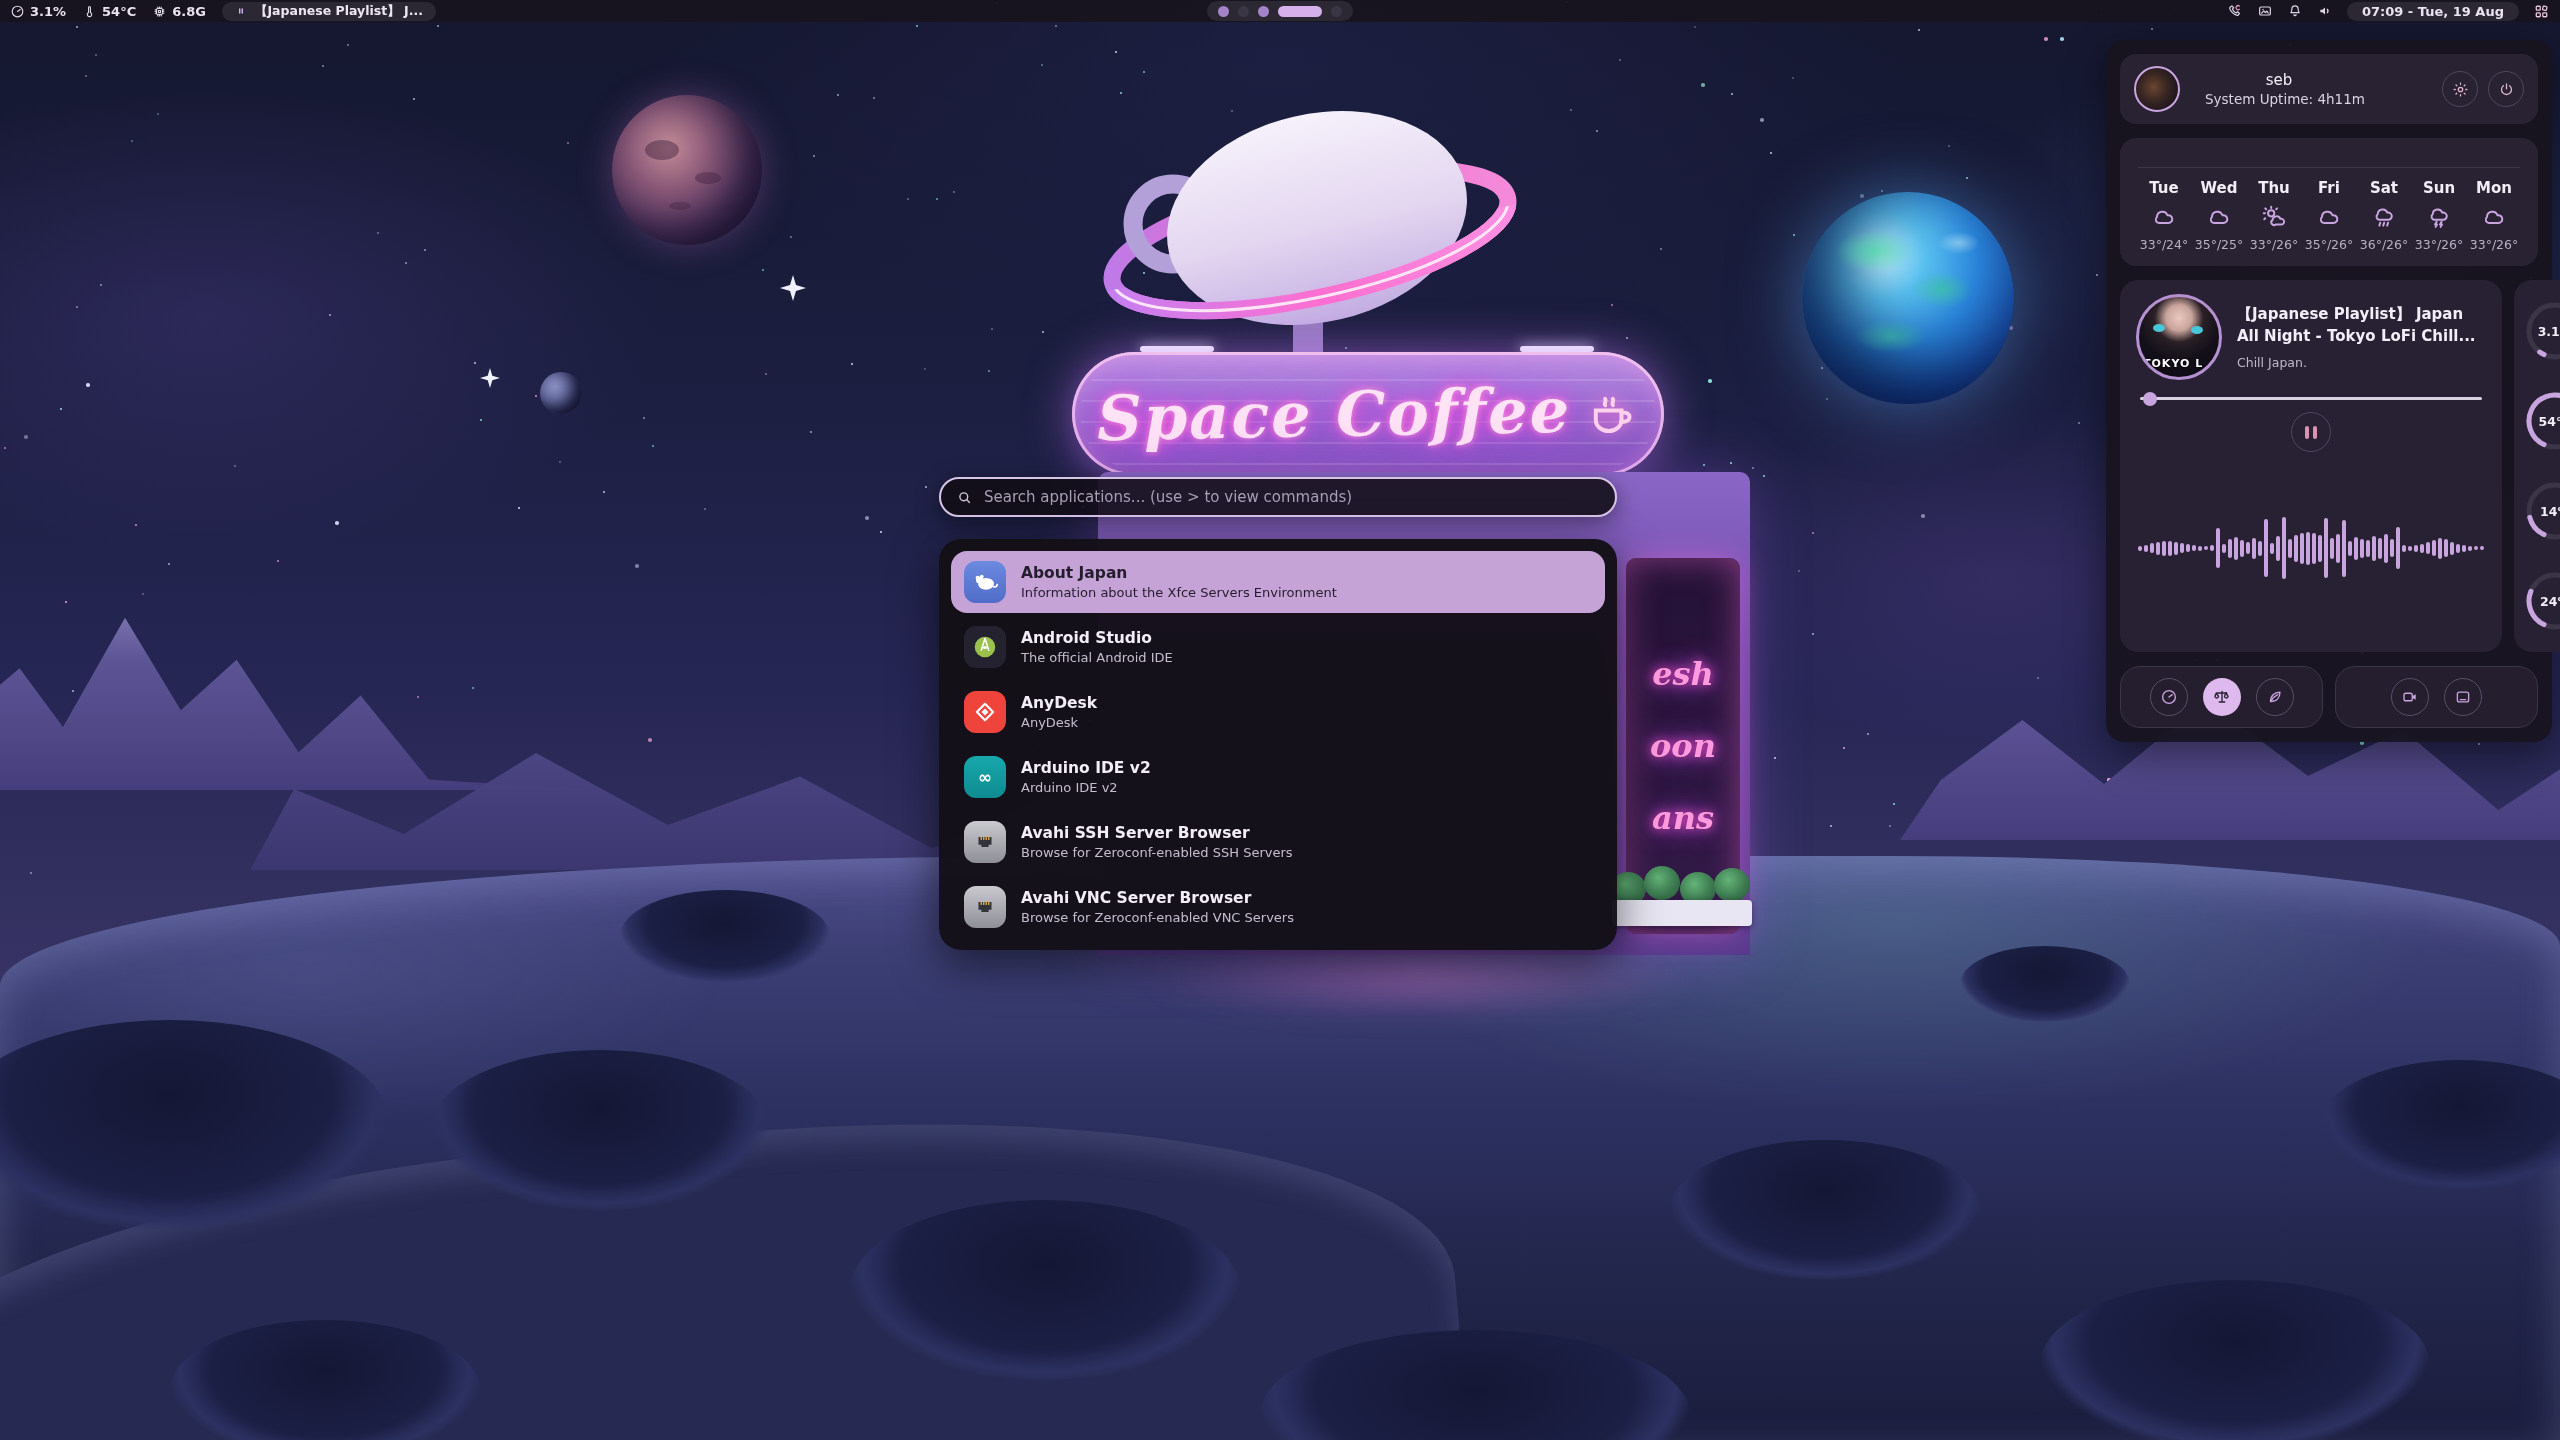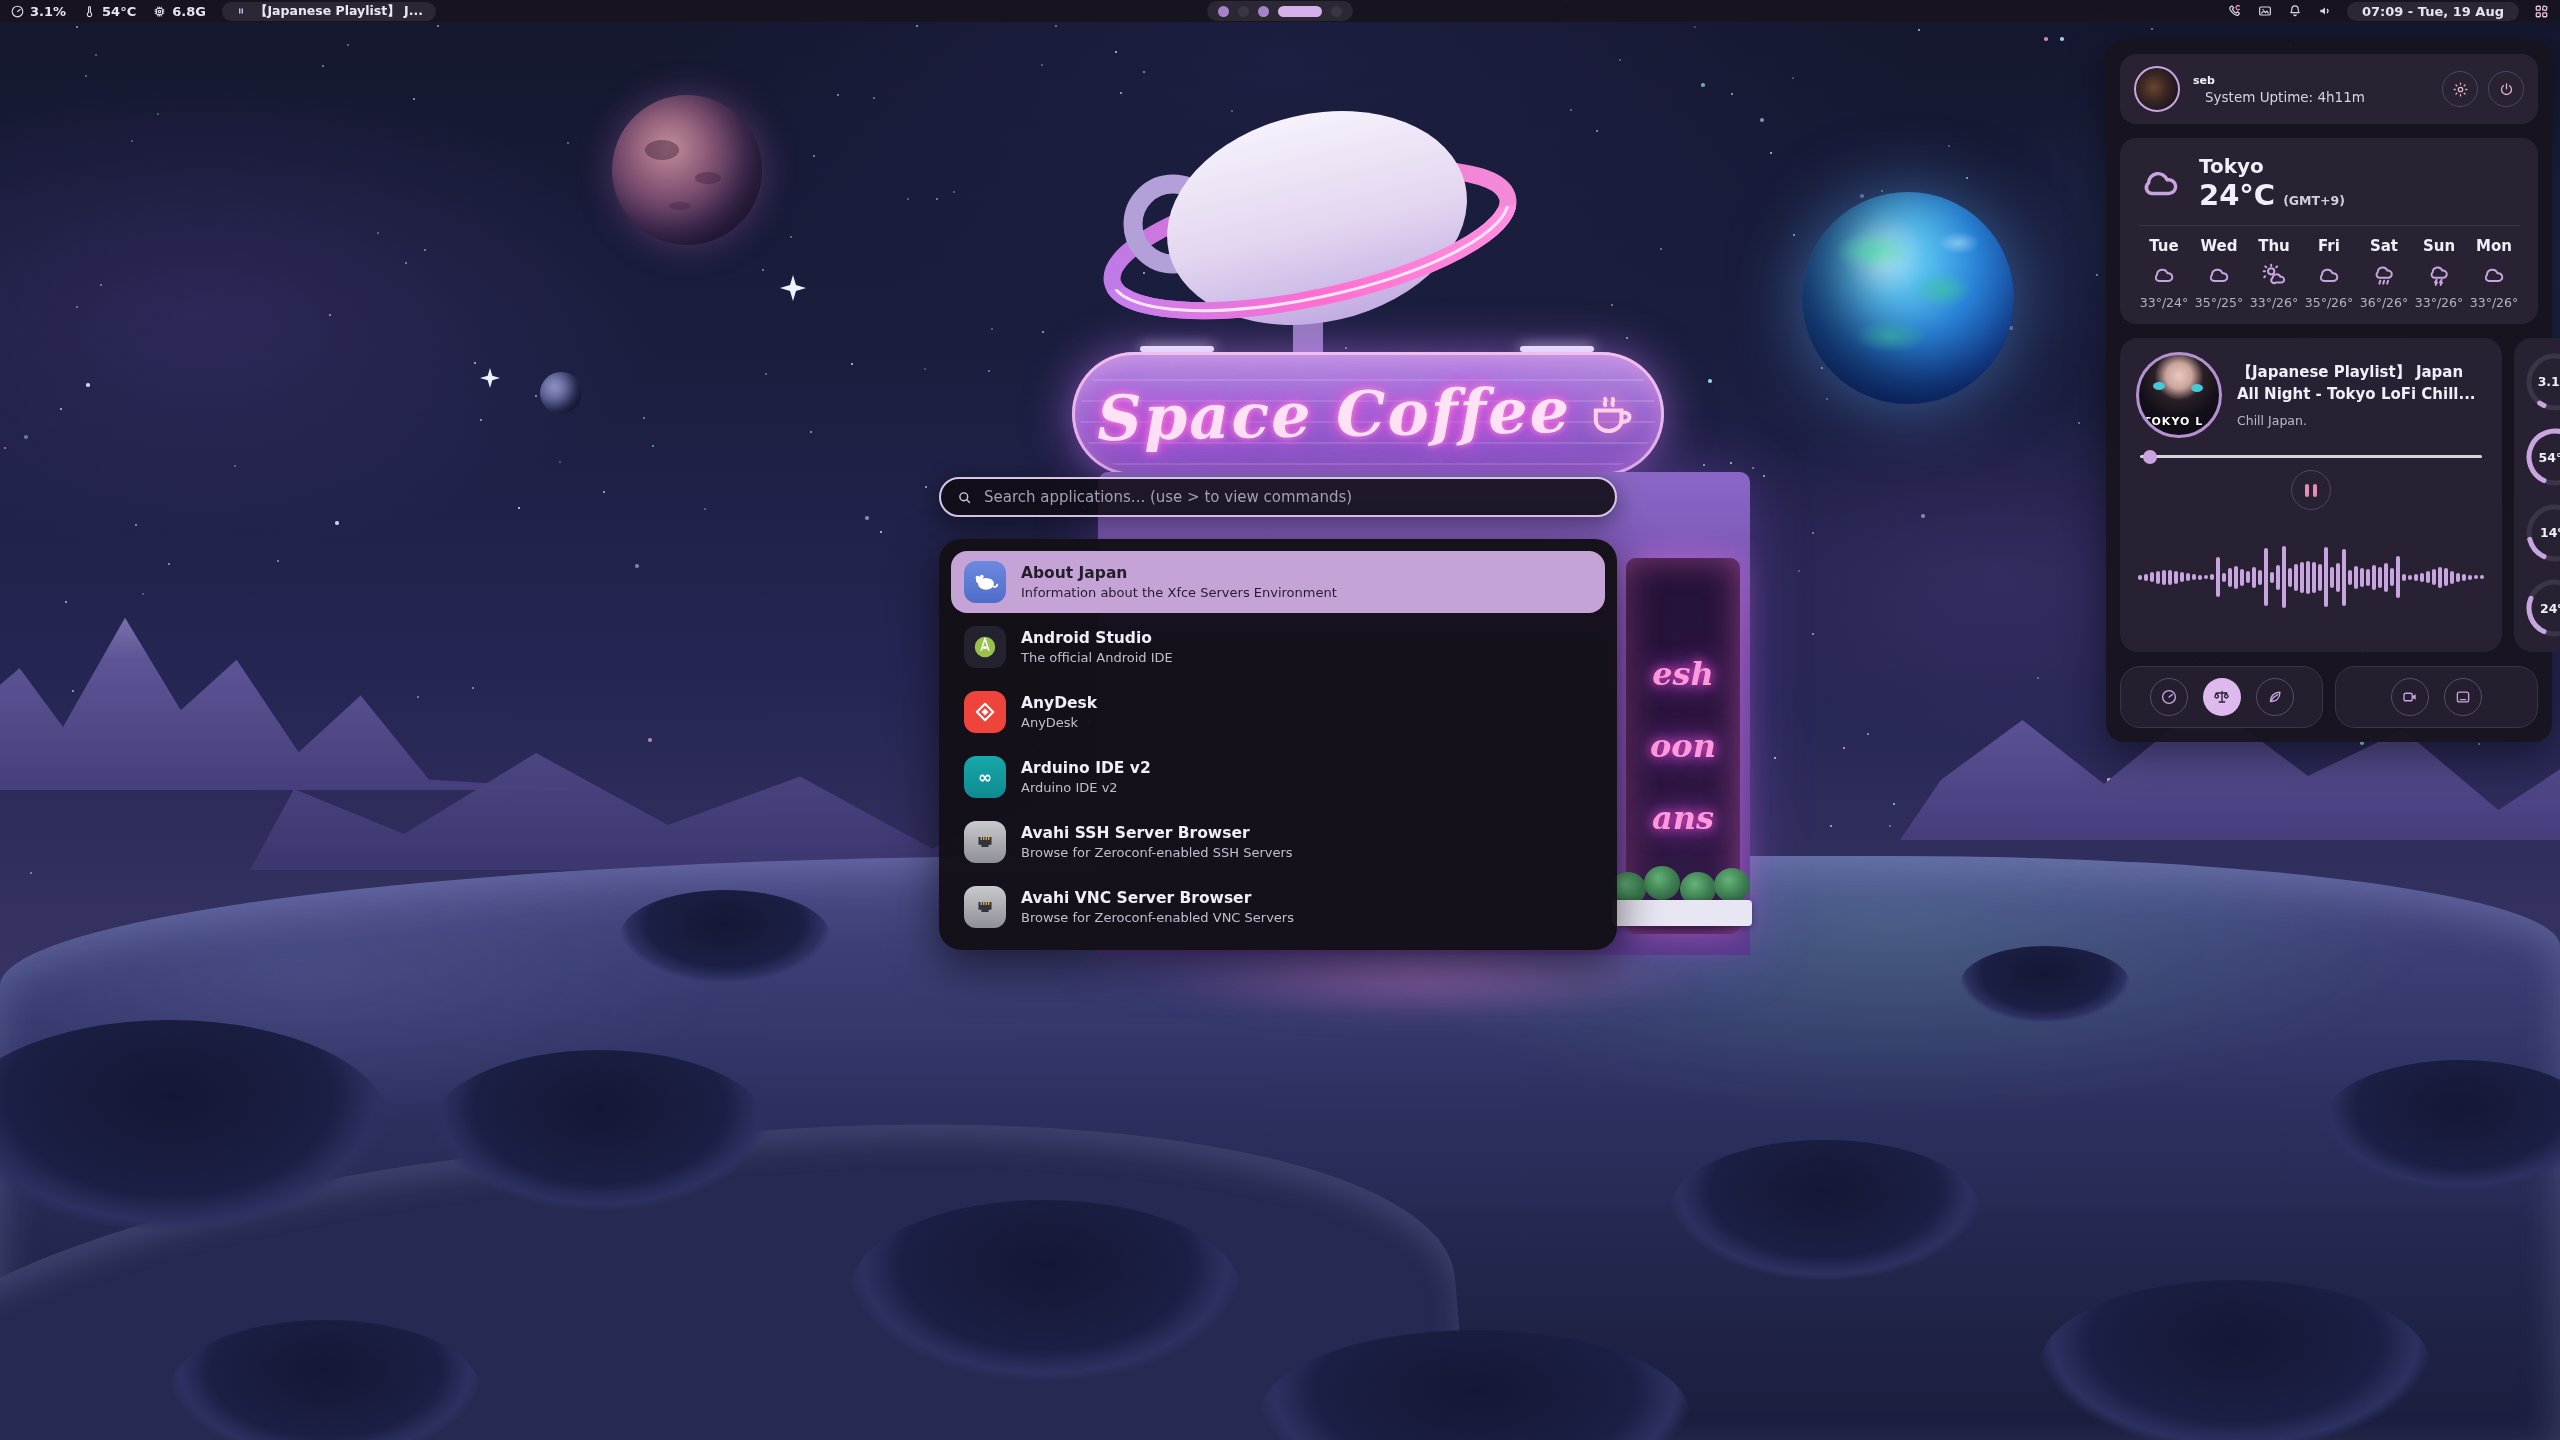--- a/index.html
+++ b/index.html
@@ -136,21 +136,21 @@
   .ic-avahi { background:linear-gradient(180deg,#c9c9cf,#8f8f97); }
 
   
   #sidepanel { position:absolute; left:2106px; top:40px; width:446px; height:702px; z-index:45;
     background:rgba(23,19,30,.94); border-radius:18px; padding:14px; display:flex; flex-direction:column; gap:14px;
     box-shadow:0 14px 40px rgba(0,0,0,.45); color:#f2edf6; }
   .card { background:#282232; border-radius:16px; }
   #user-card { height:70px; display:flex; align-items:center; gap:13px; padding:0 14px; flex:none; }
   #avatar { width:46px; height:46px; border-radius:50%; border:2.5px solid #c9a5e0; flex:none;
     background:radial-gradient(circle at 42% 46%, #6a4430 0%, #3a2722 40%, #1b1420 78%); }
-  #user-name { font-size:11px; font-weight:700; }
+  #user-name { font-size:15px; font-weight:400;text-align:center; }
   #user-uptime { font-size:13.5px; color:#d9d3e2; margin-top:2px;margin-left:12px; }
   #user-actions { margin-left:auto; display:flex; gap:10px; }
   .circle-btn { width:36px; height:36px; border-radius:50%; border:1.5px solid #4e4760; display:flex;
     align-items:center; justify-content:center; color:#e3b7cd; background:transparent; }
 
   #weather-card { padding:16px 18px 14px; flex:none; }
   #weather-head { display:flex; align-items:center; gap:15px; }
   #weather-icon { color:#c9a5e0; display:flex; }
   #weather-city { font-size:20px; font-weight:700; }
   #weather-temp-row { display:flex; align-items:baseline; gap:8px; }
@@ -675,34 +675,20 @@
               <svg width="17" height="17" viewBox="0 0 24 24" fill="none" stroke="currentColor" stroke-width="1.8" stroke-linecap="round" stroke-linejoin="round">
                 <path d="M12 4v7"></path>
                 <path d="M7.6 6.6a7 7 0 108.8 0"></path>
               </svg>
             </span>
           </button>
       </div>
     </div>
 
     <div id="weather-card" class="card">
-      <div id="weather-head">
-        <span id="weather-icon">
-            <svg width="46" height="46" viewBox="0 0 24 24" fill="none" stroke="currentColor" stroke-width="1.8" stroke-linecap="round" stroke-linejoin="round">
-              <path d="M7.3 17.5h8.8a3.6 3.6 0 10-.9-7.1 5 5 0 00-9.7 1.6 3.1 3.1 0 001.8 5.5z"></path>
-            </svg>
-          </span>
-        <div>
-          <div id="weather-city">Tokyo</div>
-          <div id="weather-temp-row">
-            <span id="weather-temp">24°C</span>
-            <span id="weather-tz">(GMT+9)</span>
-          </div>
-        </div>
-      </div>
       <hr id="weather-div">
       <div id="forecast">
           <div class="fc-col">
             <span class="fc-day">Tue</span>
             <span class="fc-icon">
               <svg width="26" height="26" viewBox="0 0 24 24" fill="none" stroke="currentColor" stroke-width="1.8" stroke-linecap="round" stroke-linejoin="round">
                 <path d="M7.3 17.5h8.8a3.6 3.6 0 10-.9-7.1 5 5 0 00-9.7 1.6 3.1 3.1 0 001.8 5.5z"></path>
               </svg>
             </span>
             <span class="fc-temps">33°/24°</span>

